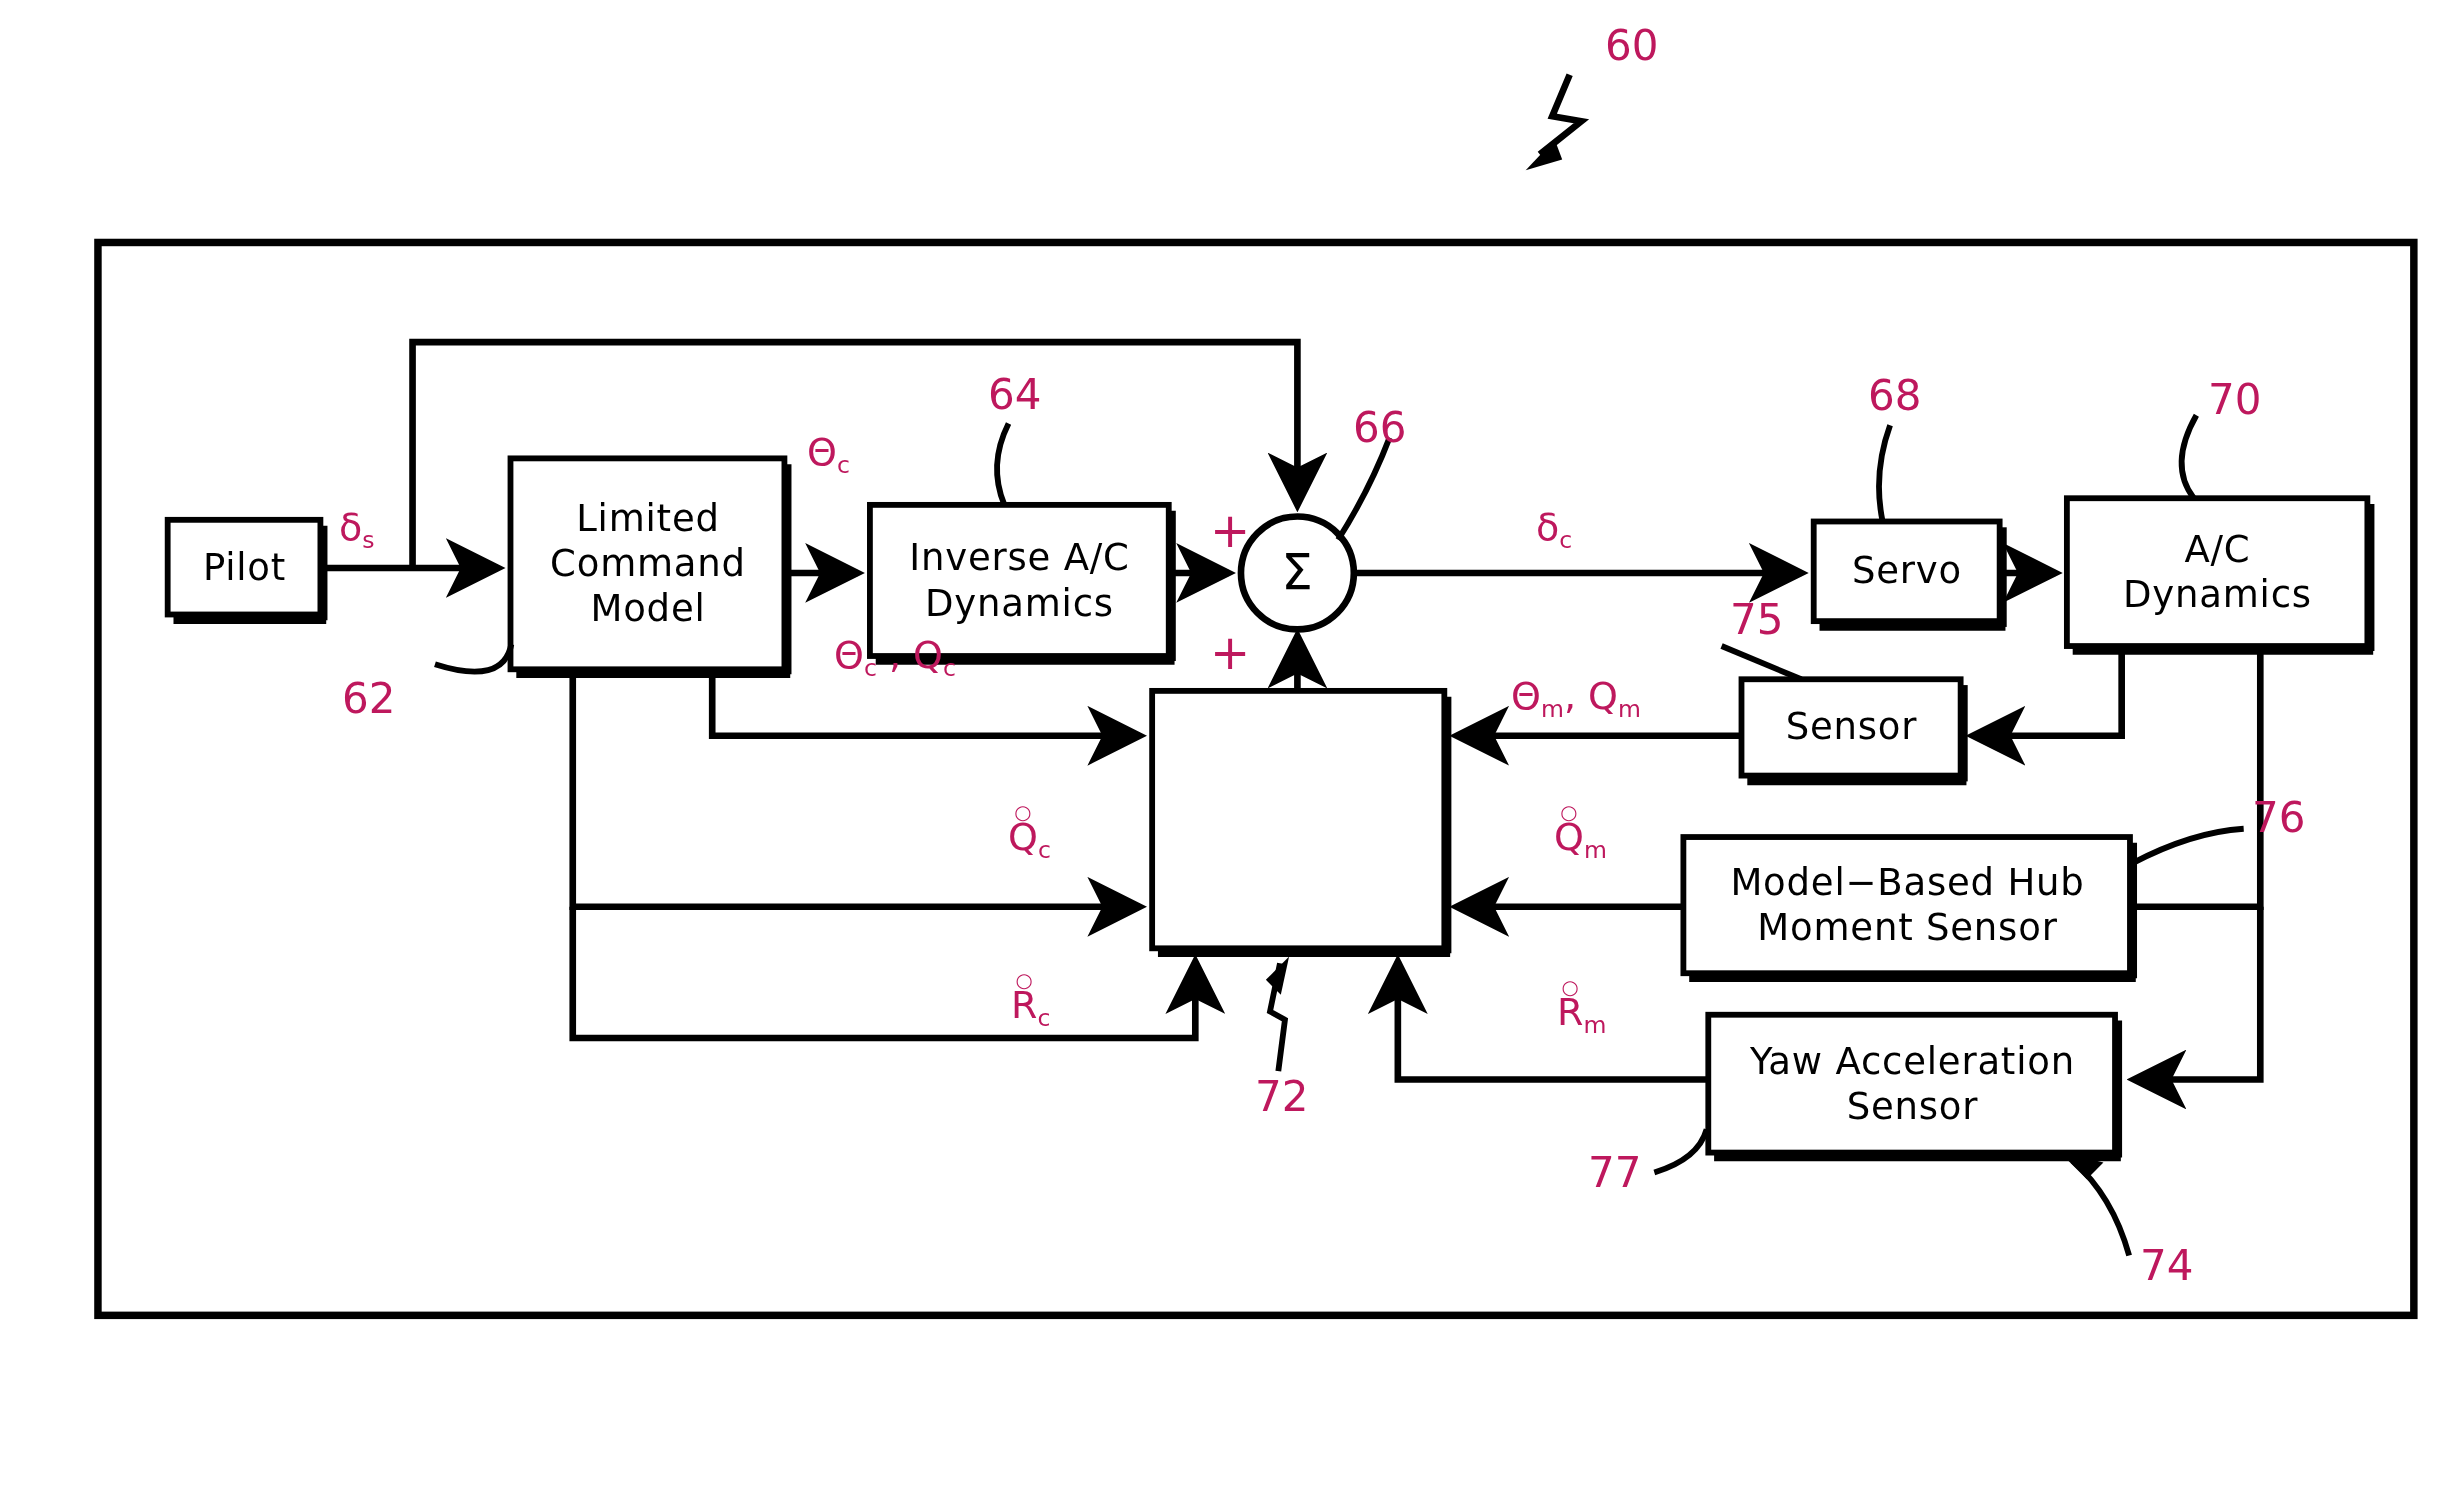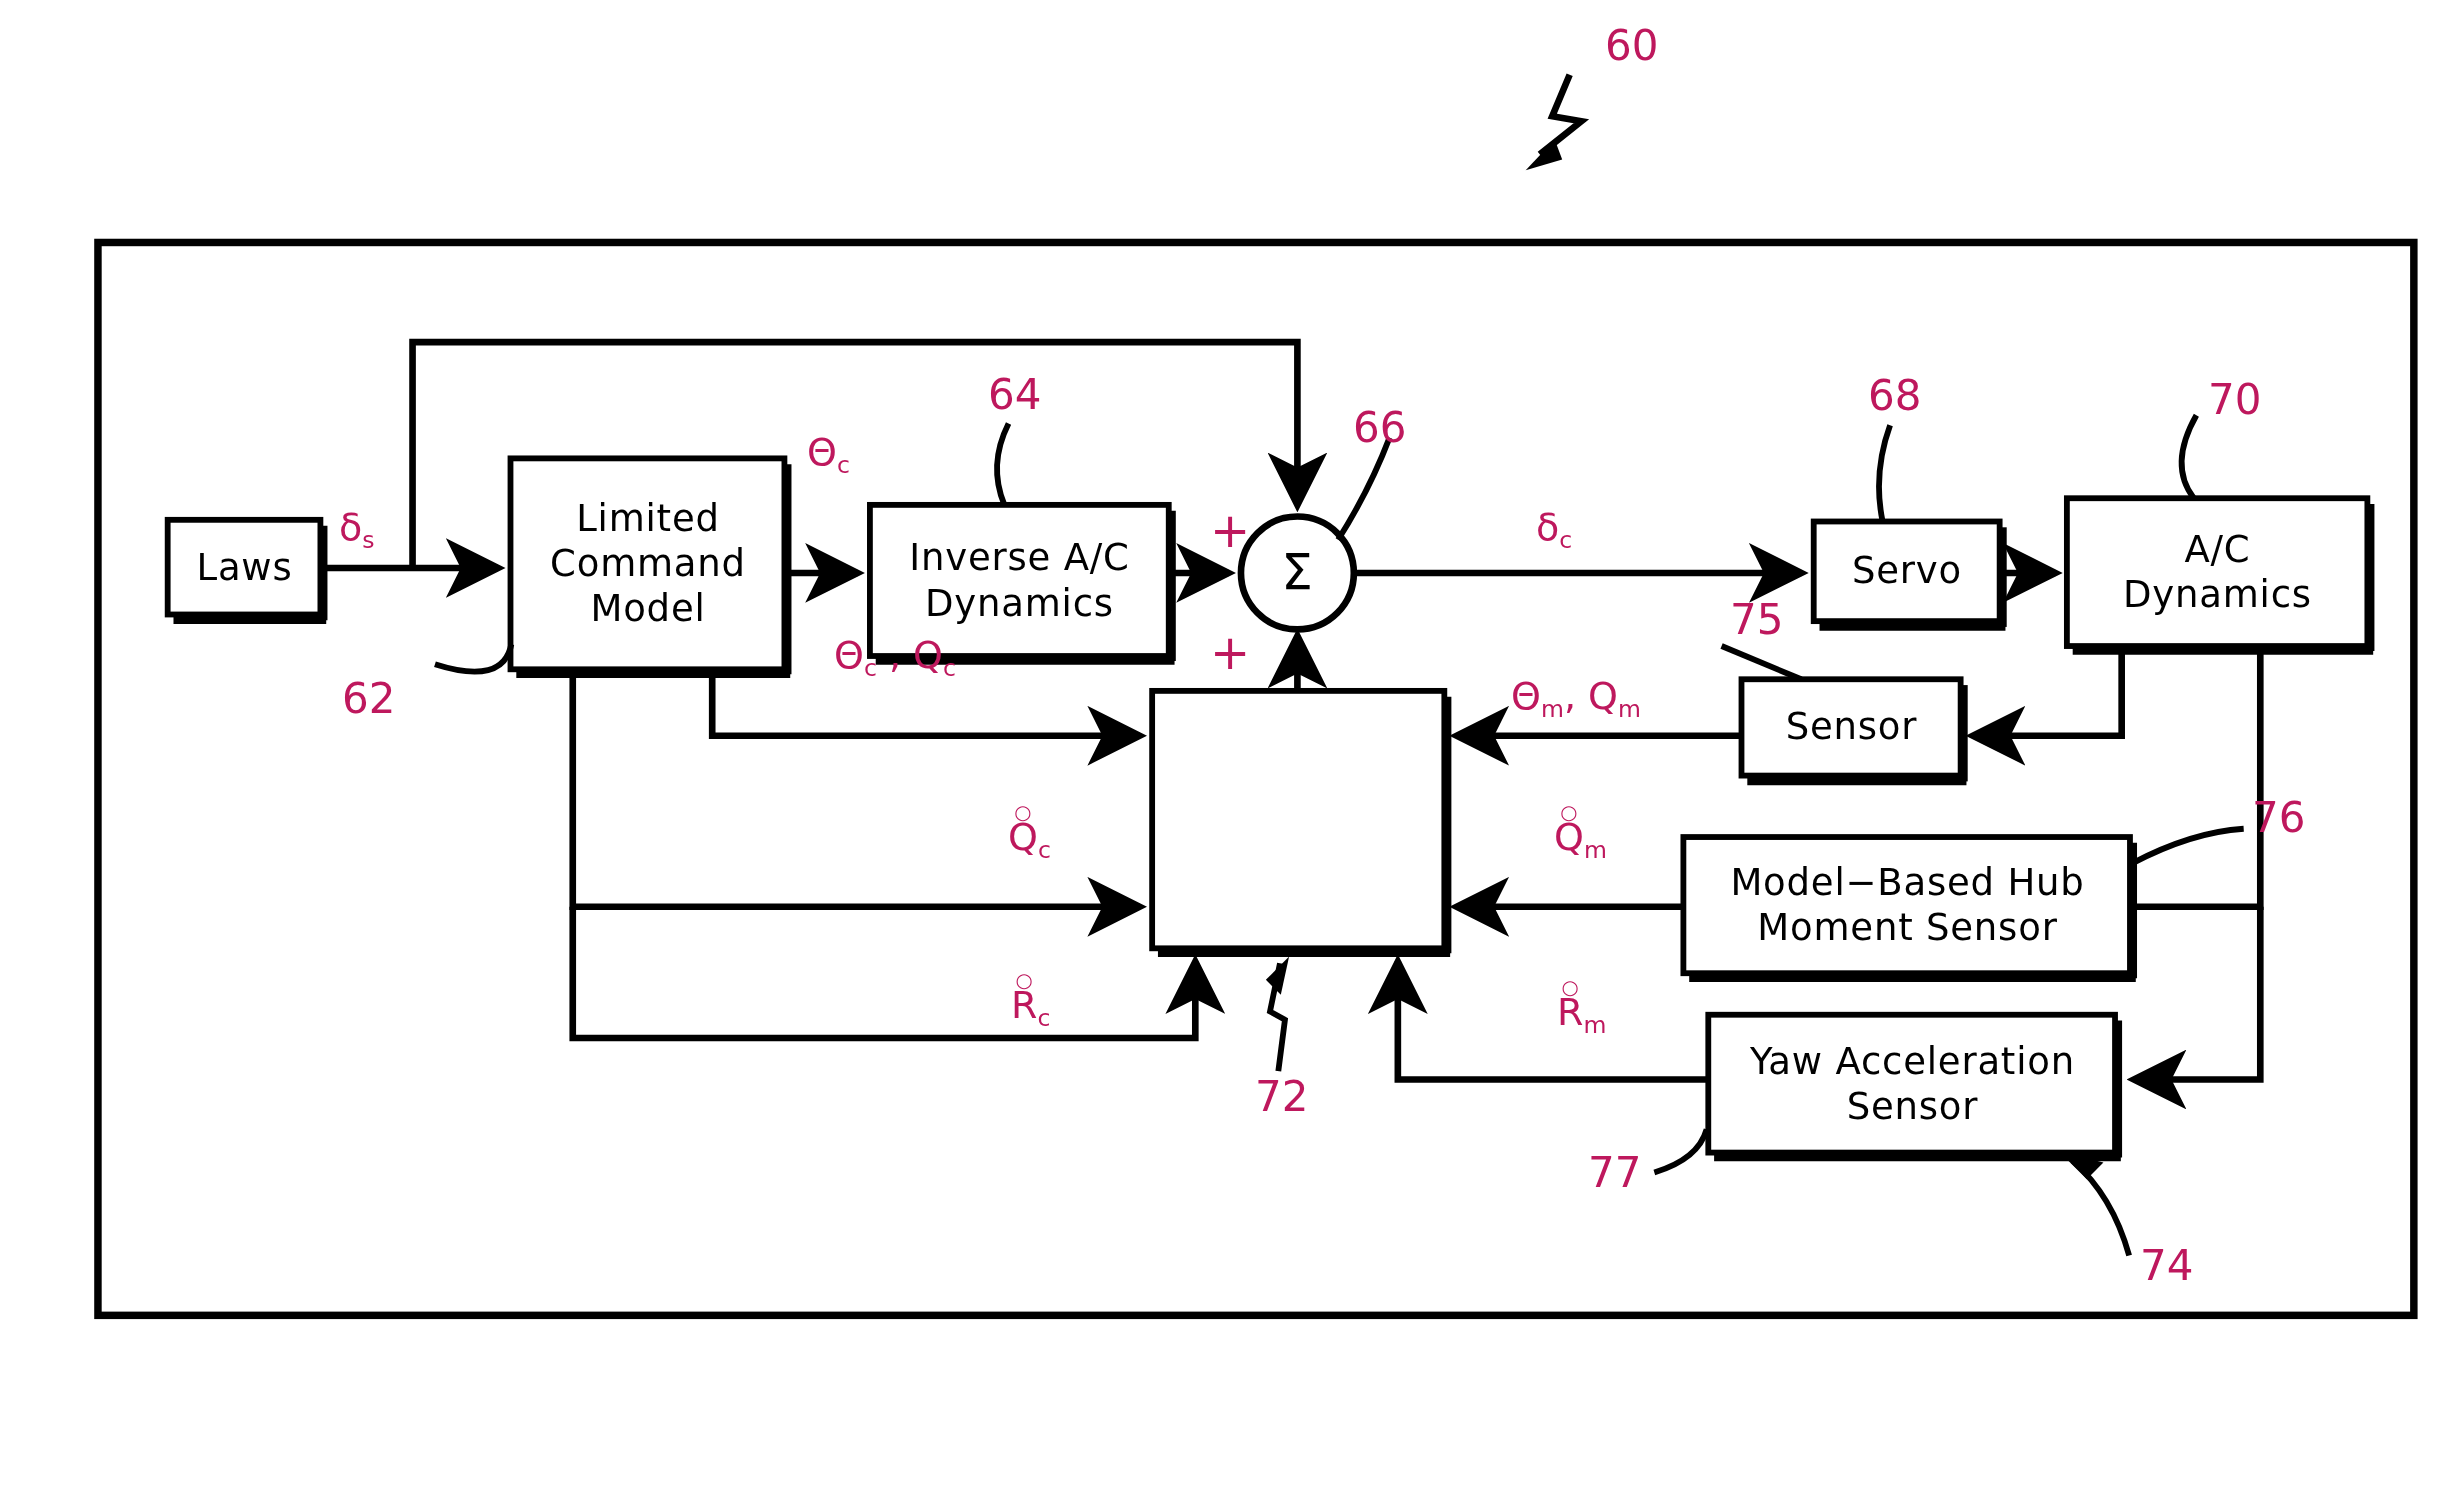--- a/index.html
+++ b/index.html
@@ -132,21 +132,21 @@
     <path d="M2565 1512 Q2545 1440 2497 1398" stroke="#000" stroke-width="7" fill="none"></path>
     <path d="M2480 1386 L2534 1400 L2514 1420 Z" fill="#000"></path>
 
     <path d="M2074 778 Q2136 804 2170 818" stroke="#000" stroke-width="7" fill="none"></path>
 
     <path d="M2703 998 Q2640 1002 2568 1040" stroke="#000" stroke-width="7" fill="none"></path>
 
     <path d="M1993 1412 Q2046 1396 2056 1360" stroke="#000" stroke-width="7" fill="none"></path>
   </svg>
 
-  <div class="blocktext" style="left:168px;top:520px;width:153px;height:95px;">Laws</div>
+  <div class="blocktext" style="left:168px;top:520px;width:153px;height:95px;">Pilot</div>
 
   <div class="blocktext" style="left:511px;top:458px;width:274px;height:211px;">Limited
 Command
 Model</div>
 
   <div class="blocktext" style="left:870px;top:505px;width:299px;height:151px;">Inverse  A/C
 Dynamics</div>
 
   <div class="blocktext sigma" style="left:1241px;top:516px;width:113px;height:113px;font-size:50px;">Σ</div>
 

